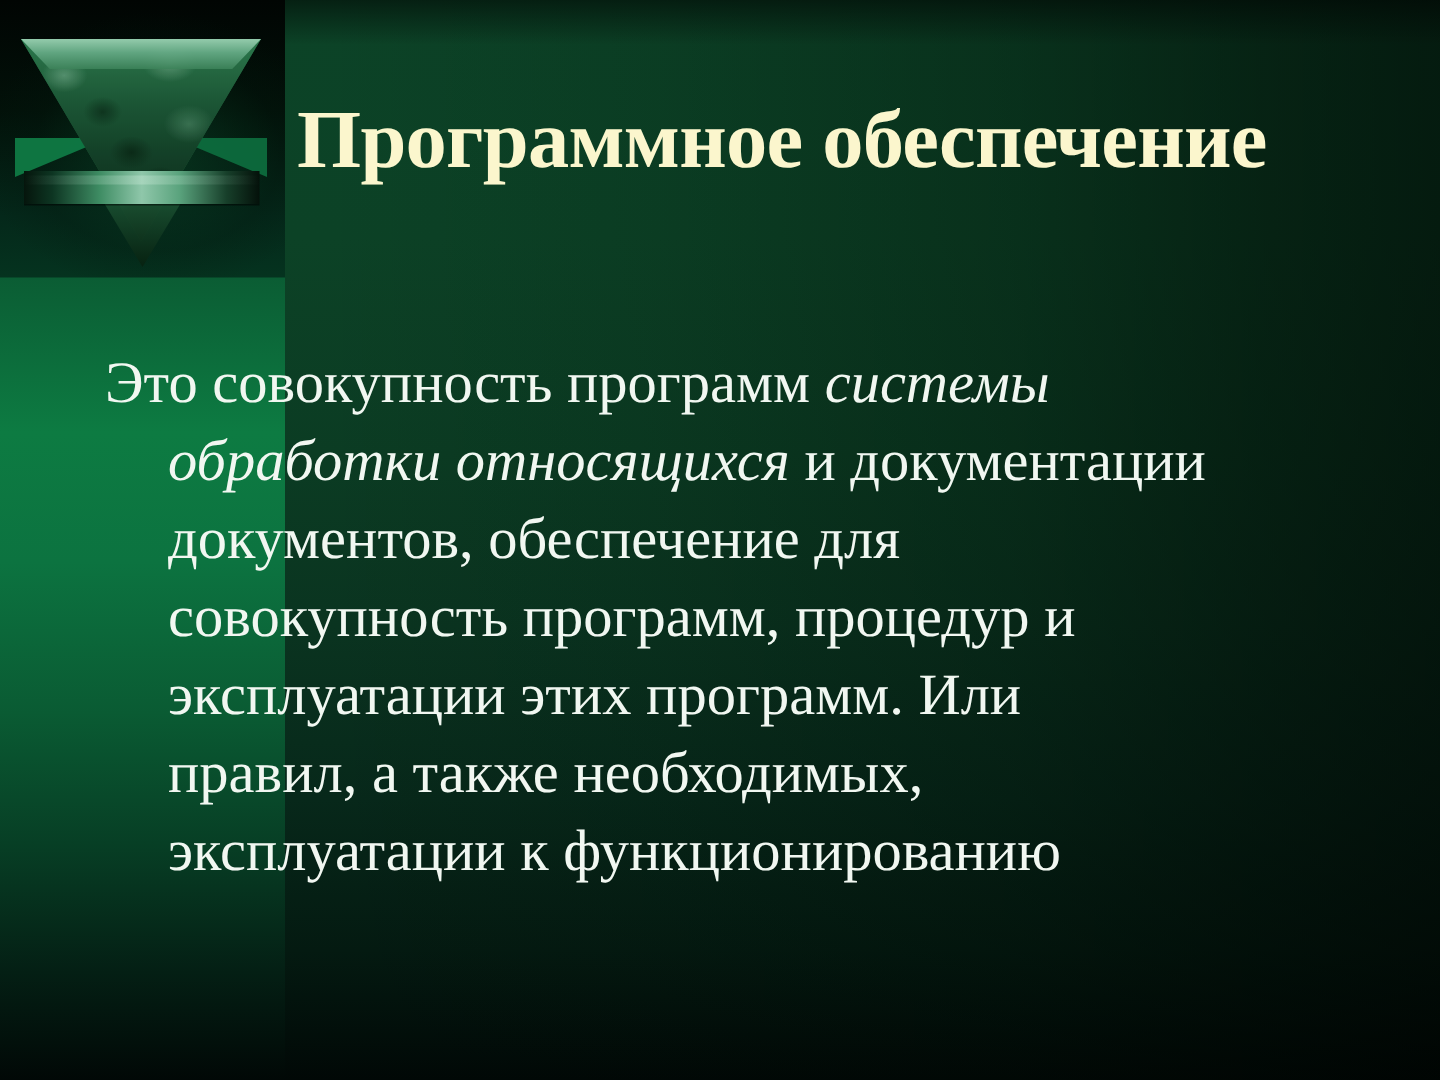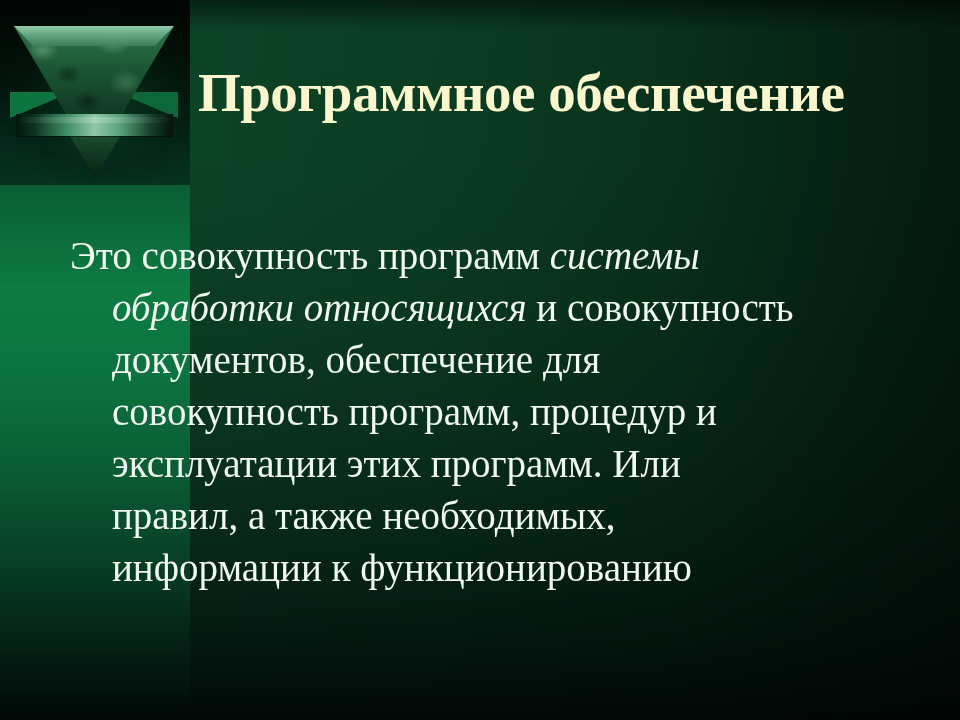--- a/index.html
+++ b/index.html
@@ -185,21 +185,21 @@
     <div class="pyr-topface"></div>
     <div class="pyr-tip"></div>
     <div class="pyr-bar"></div>
     <div class="pyr-bar-hl"></div>
   </div>
 
   <div class="title">Программное обеспечение</div>
 
   <div class="body-block">
       <span class="ln first"><span>Это совокупность  программ </span><span class="it">системы</span></span>
-      <span class="ln"><span class="it">обработки относящихся</span><span> и совокупность</span></span>
+      <span class="ln"><span class="it">обработки относящихся</span><span> и документации</span></span>
       <span class="ln"><span>документов, обеспечение  для</span></span>
       <span class="ln"><span>совокупность  программ, процедур  и</span></span>
       <span class="ln"><span>эксплуатации этих программ. Или</span></span>
       <span class="ln"><span>правил, а также необходимых,</span></span>
-      <span class="ln"><span>информации к функционированию</span></span>
+      <span class="ln"><span>эксплуатации к функционированию</span></span>
     </div>
 
 </div>
 
 </body></html>

